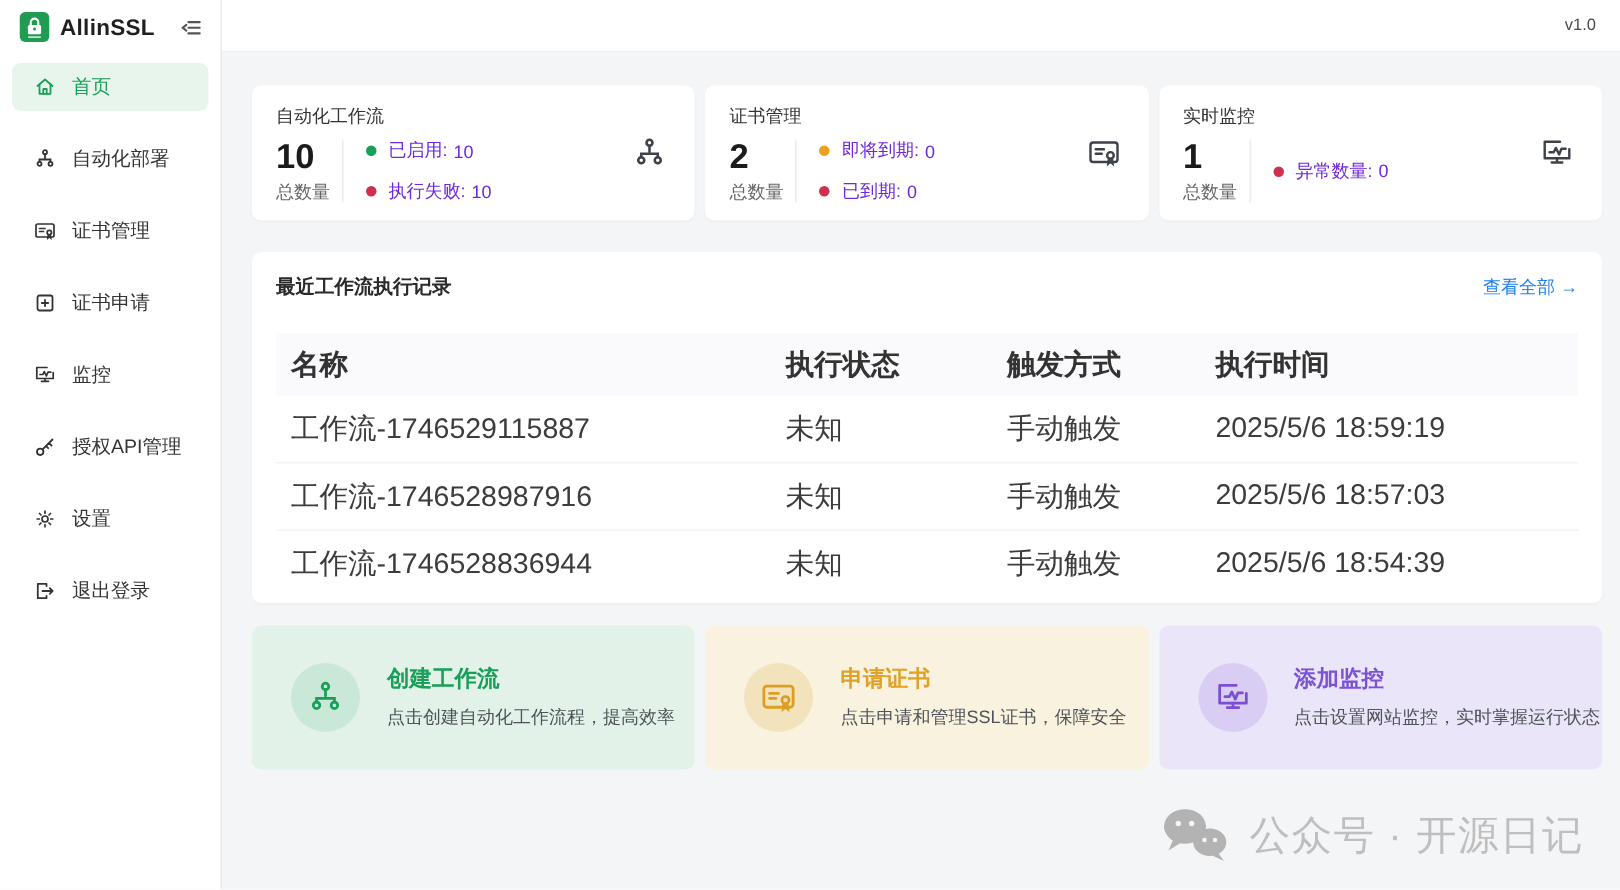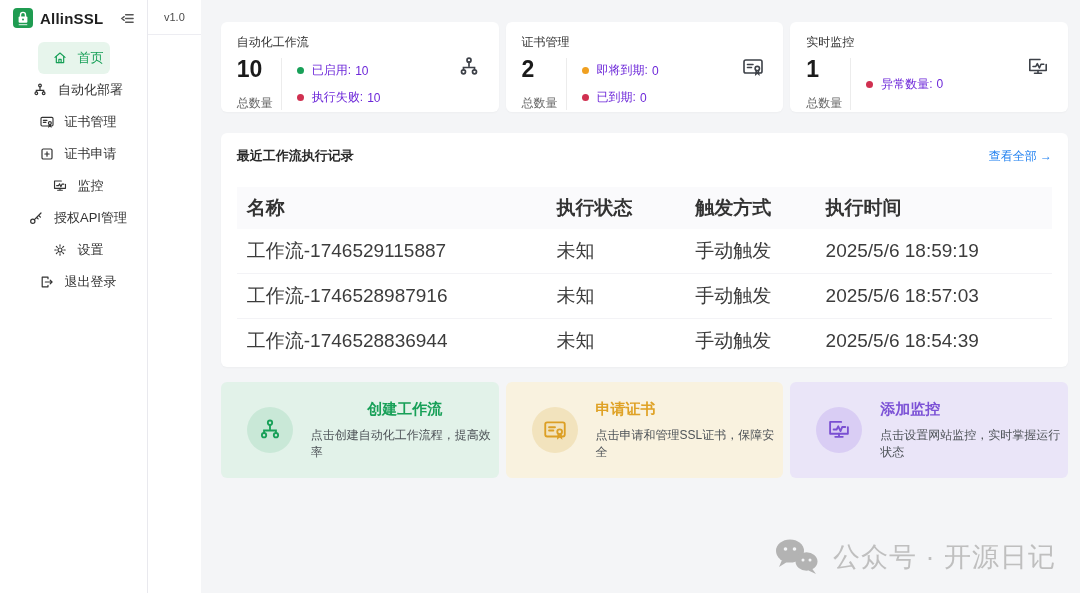--- a/index.html
+++ b/index.html
@@ -9,37 +9,37 @@
     font-family:"Liberation Sans","DejaVu Sans",sans-serif;
     background:#fff; color:#333;
   }
   .app { display:flex; width:1080px; height:593px; }
 
   
   .sidebar { width:148px; min-width:148px; background:#fff; border-right:1px solid #e9e9ee; display:flex; flex-direction:column; }
   .logo-row { height:36px; display:flex; align-items:center; padding:0 12px 0 13px; gap:7px; }
   .logo-text { font-weight:bold; font-size:15px; color:#1f1f1f; flex:1; letter-spacing:.2px; }
   .collapse-btn { color:#555; display:flex; cursor:pointer; }
-  .menu { padding:6px 8px; display:flex; flex-direction:column; gap:0;align-items:center; }
+  .menu { padding:6px 8px; display:flex; flex-direction:column; gap:16px; }
   .menu-item { height:32px; border-radius:6px; display:flex; align-items:center; gap:10px; padding:0 6px 0 14px; font-size:13px; color:#333; cursor:pointer; white-space:nowrap; }
   .menu-item svg { width:16px; height:16px; flex:none; }
   .menu-item.active { background:#e7f5ec; color:#18a058; }
 
   
-  .main { flex:1; display:flex; flex-direction:row; min-width:0; }
+  .main { flex:1; display:flex; flex-direction:column; min-width:0; }
   .header { height:35px; background:#fff; border-bottom:1px solid #ededf2; display:flex; align-items:center; justify-content:flex-end; padding:0 16px; font-size:11px; color:#4a4a4a; }
   .content { flex:1; background:#f4f5f7; padding:22px 12px 0 20px; display:flex; flex-direction:column; }
 
   
   .stats { display:flex; gap:7px; }
   .stat-card { flex:1; background:#fff; border-radius:6px; padding:12px 16px; height:90px; position:relative; box-shadow:0 1px 2px rgba(0,0,0,.03); }
   .stat-title { font-size:12px; color:#333; }
   .stat-body { display:flex; align-items:stretch; margin-top:5px; }
   .stat-value { font-size:23px; font-weight:bold; color:#1b1b1b; line-height:1.15; }
-  .stat-vlabel { font-size:12px; color:#666; margin-top:13px; }
+  .stat-vlabel { font-size:12px; color:#666; margin-top:3px; }
   .stat-divider { width:1px; background:#ececec; margin:2px 15px 2px 8px; }
   .metrics { display:flex; flex-direction:column; gap:10px; justify-content:center; }
   .metric { display:flex; align-items:center; font-size:12px; color:#6d28d9; }
   .dot { width:7px; height:7px; border-radius:50%; margin-right:8px; flex:none; }
   .dot.green{background:#18a058}.dot.red{background:#d03050}.dot.orange{background:#f0a020}
   .metric .v { margin-left:4px; }
   .stat-icon { position:absolute; right:18px; top:50%; transform:translateY(-50%); color:#3d4148; display:flex; }
 
   
   .panel { background:#fff; border-radius:6px; margin-top:21px; padding:14px 16px 4px; box-shadow:0 1px 2px rgba(0,0,0,.03); }
@@ -60,21 +60,21 @@
   .action-card { flex:1; height:96px; border-radius:6px; display:flex; align-items:center; padding-left:26px; cursor:pointer; }
   .action-card.green  { background:#e2f2e9; }
   .action-card.yellow { background:#f9f2df; }
   .action-card.purple { background:#eae5f8; }
   .action-circle { width:46px; height:46px; border-radius:50%; display:flex; align-items:center; justify-content:center; flex:none; }
   .green  .action-circle { background:#c9e8d7; color:#18a058; }
   .yellow .action-circle { background:#f2e3bd; color:#dc9f24; }
   .purple .action-circle { background:#d9cdf4; color:#7a4fd2; }
   .action-text { margin-left:18px; }
   .action-title { font-size:15px; font-weight:600; }
-  .green  .action-title { color:#18a058;text-align:center; }
+  .green  .action-title { color:#18a058; }
   .yellow .action-title { color:#dfa226; }
   .purple .action-title { color:#7c52d6; }
   .action-desc { font-size:12px; color:#4e5358; margin-top:8px; }
 
   
   .watermark { margin-top:auto; margin-bottom:16px; display:flex; align-items:center; justify-content:flex-end; gap:12px; color:#bfbfbf; font-size:27px; letter-spacing:1px; padding-right:12px; font-weight:500; }
 </style>
 </head>
 <body>
 

